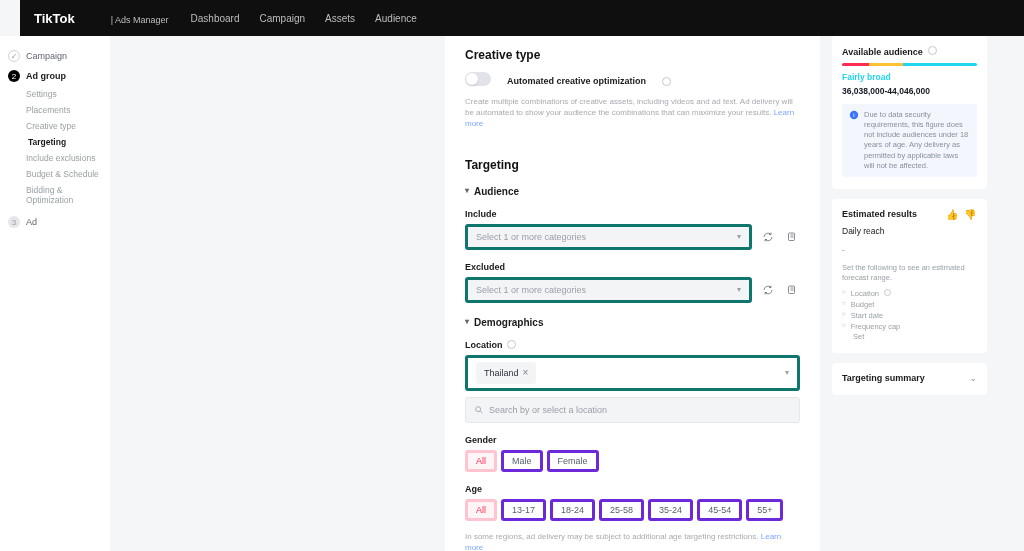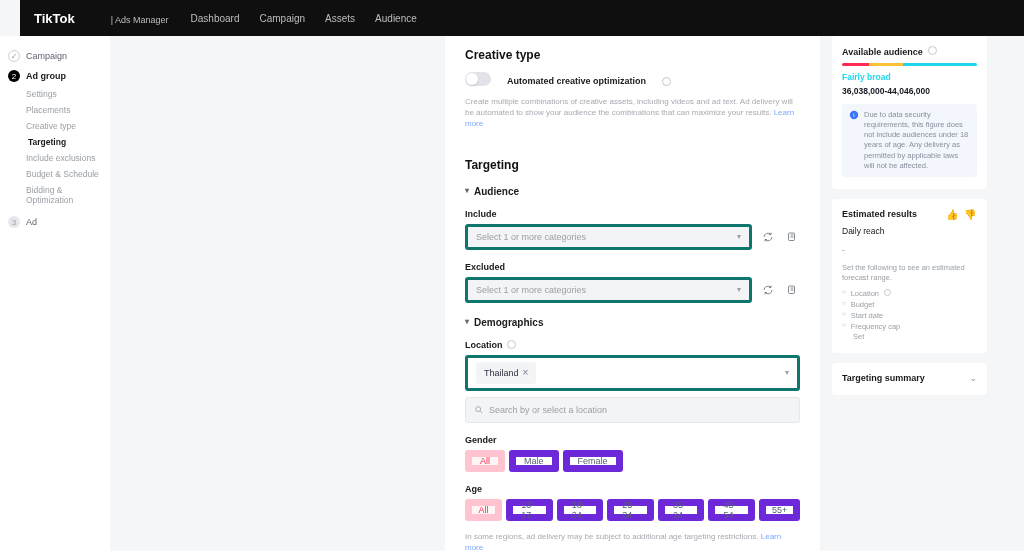--- a/index.html
+++ b/index.html
@@ -41,21 +41,21 @@
   .select-box.light { background: #fff; }
 
   .icon-btn { width: 16px; height: 16px; display: flex; align-items: center; justify-content: center; cursor: pointer; color: #606572; }
   .icon-btn svg { width: 12px; height: 12px; stroke: currentColor; fill: none; }
   .chip { padding: 0 8px; height: 22px; display: flex; align-items: center; font-size: 9px; color: #2d3240; background: #f3f4f6; border-radius: 3px; gap: 4px; }
   .chip .x { color: #7a7f8c; font-size: 10px; cursor: pointer; }
 
   .search-box { height: 26px; background: #f3f4f6; border: 1px solid #e5e7eb; border-radius: 3px; display: flex; align-items: center; padding: 0 8px; font-size: 9px; color: #9aa0a6; gap: 5px; margin-top: 6px; }
 
   .seg-group { display: flex; gap: 4px; }
-  .seg { height: 22px; min-width: 30px; padding: 0 8px; display: flex; align-items: center; justify-content: center; font-size: 9px; color: #55606e; border: 7px solid #6d28d9; background: #fff; border-radius: 3px; cursor: pointer; }
+  .seg { height: 22px; min-width: 30px; padding: 0 8px; display: flex; align-items: center; justify-content: center; font-size: 9px; color: #55606e; border: 3px solid #6d28d9; background: #fff; border-radius: 3px; cursor: pointer; }
   .seg.sel { color: #fe2c55; border-color: #ffc4d0; background: #fff5f7; }
 
   .help-text { font-size: 8px; color: #a7aab1; margin-top: 10px; line-height: 1.4; }
   .help-text a { color: #7da7ff; text-decoration: none; cursor: pointer; }
 
   
   .toggle { width: 26px; height: 14px; background: #e1e3e8; border-radius: 7px; position: relative; cursor: pointer; }
   .toggle::after { content: ""; position: absolute; width: 12px; height: 12px; background: #fff; border-radius: 50%; top: 1px; left: 1px; box-shadow: 0 1px 2px rgba(0,0,0,.15); }
 
   
@@ -203,21 +203,21 @@
         <div class="seg sel">All</div>
         <div class="seg">Male</div>
         <div class="seg">Female</div>
       </div>
 
       <div class="field-label">Age</div>
       <div class="seg-group">
         <div class="seg sel">All</div>
         <div class="seg">13-17</div>
         <div class="seg">18-24</div>
-        <div class="seg">25-34</div>
+        <div class="seg">25-58</div>
         <div class="seg">35-24</div>
         <div class="seg">45-54</div>
         <div class="seg">55+</div>
       </div>
       <div class="help-text">
         <span>In some regions, ad delivery may be subject to additional age targeting restrictions.</span>
         <a>Learn more</a>
       </div>
 
     </div>

